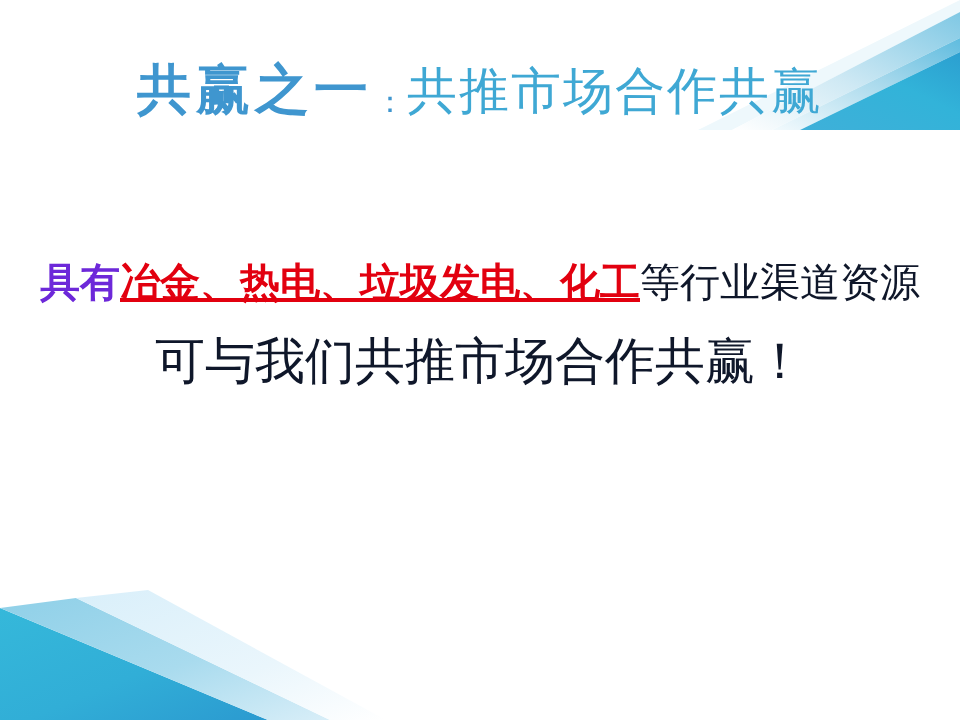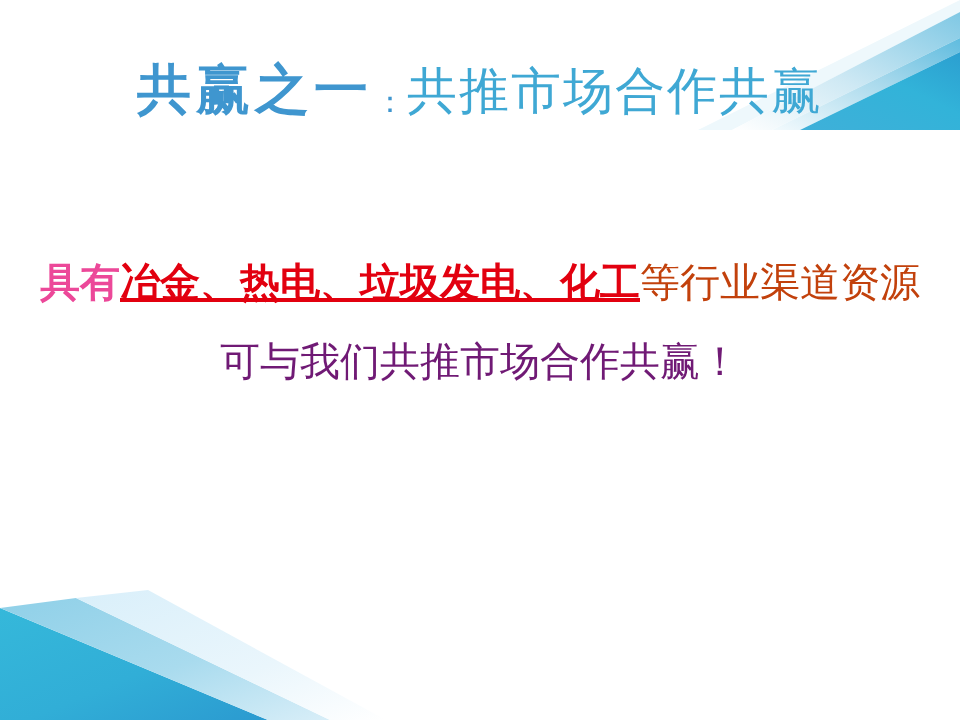--- a/index.html
+++ b/index.html
@@ -83,38 +83,38 @@
     top: 243px;
     width: 960px;
     text-align: center;
     line-height: 78px;
   }
   .body-line {
     white-space: nowrap;
     font-size: 40px;
   }
   .seg-black-bold {
-    color: #ec4899;
+    color: #6d28d9;
     font-weight: bold;
     font-family: Liberation Sans, sans-serif;
   }
   .seg-red-bold {
     color: #e2000f;
     font-weight: bold;
     font-family: "DejaVu Sans", "Liberation Sans", sans-serif;
     text-decoration: underline;
   }
   .seg-black {
-    color: #c2410c;
+    color: #0f172a;
     font-weight: normal;
     font-family: Liberation Serif, serif;
   }
   #body-line-2 {
-    font-size: 40px;
-    color: #701a75;
+    font-size: 50px;
+    color: #0f172a;
     font-weight: normal;
     font-family: "DejaVu Sans", "Liberation Sans", sans-serif;
     white-space: nowrap;
   }
 </style>
 </head>
 <body>
 
 <div id="slide">
 

